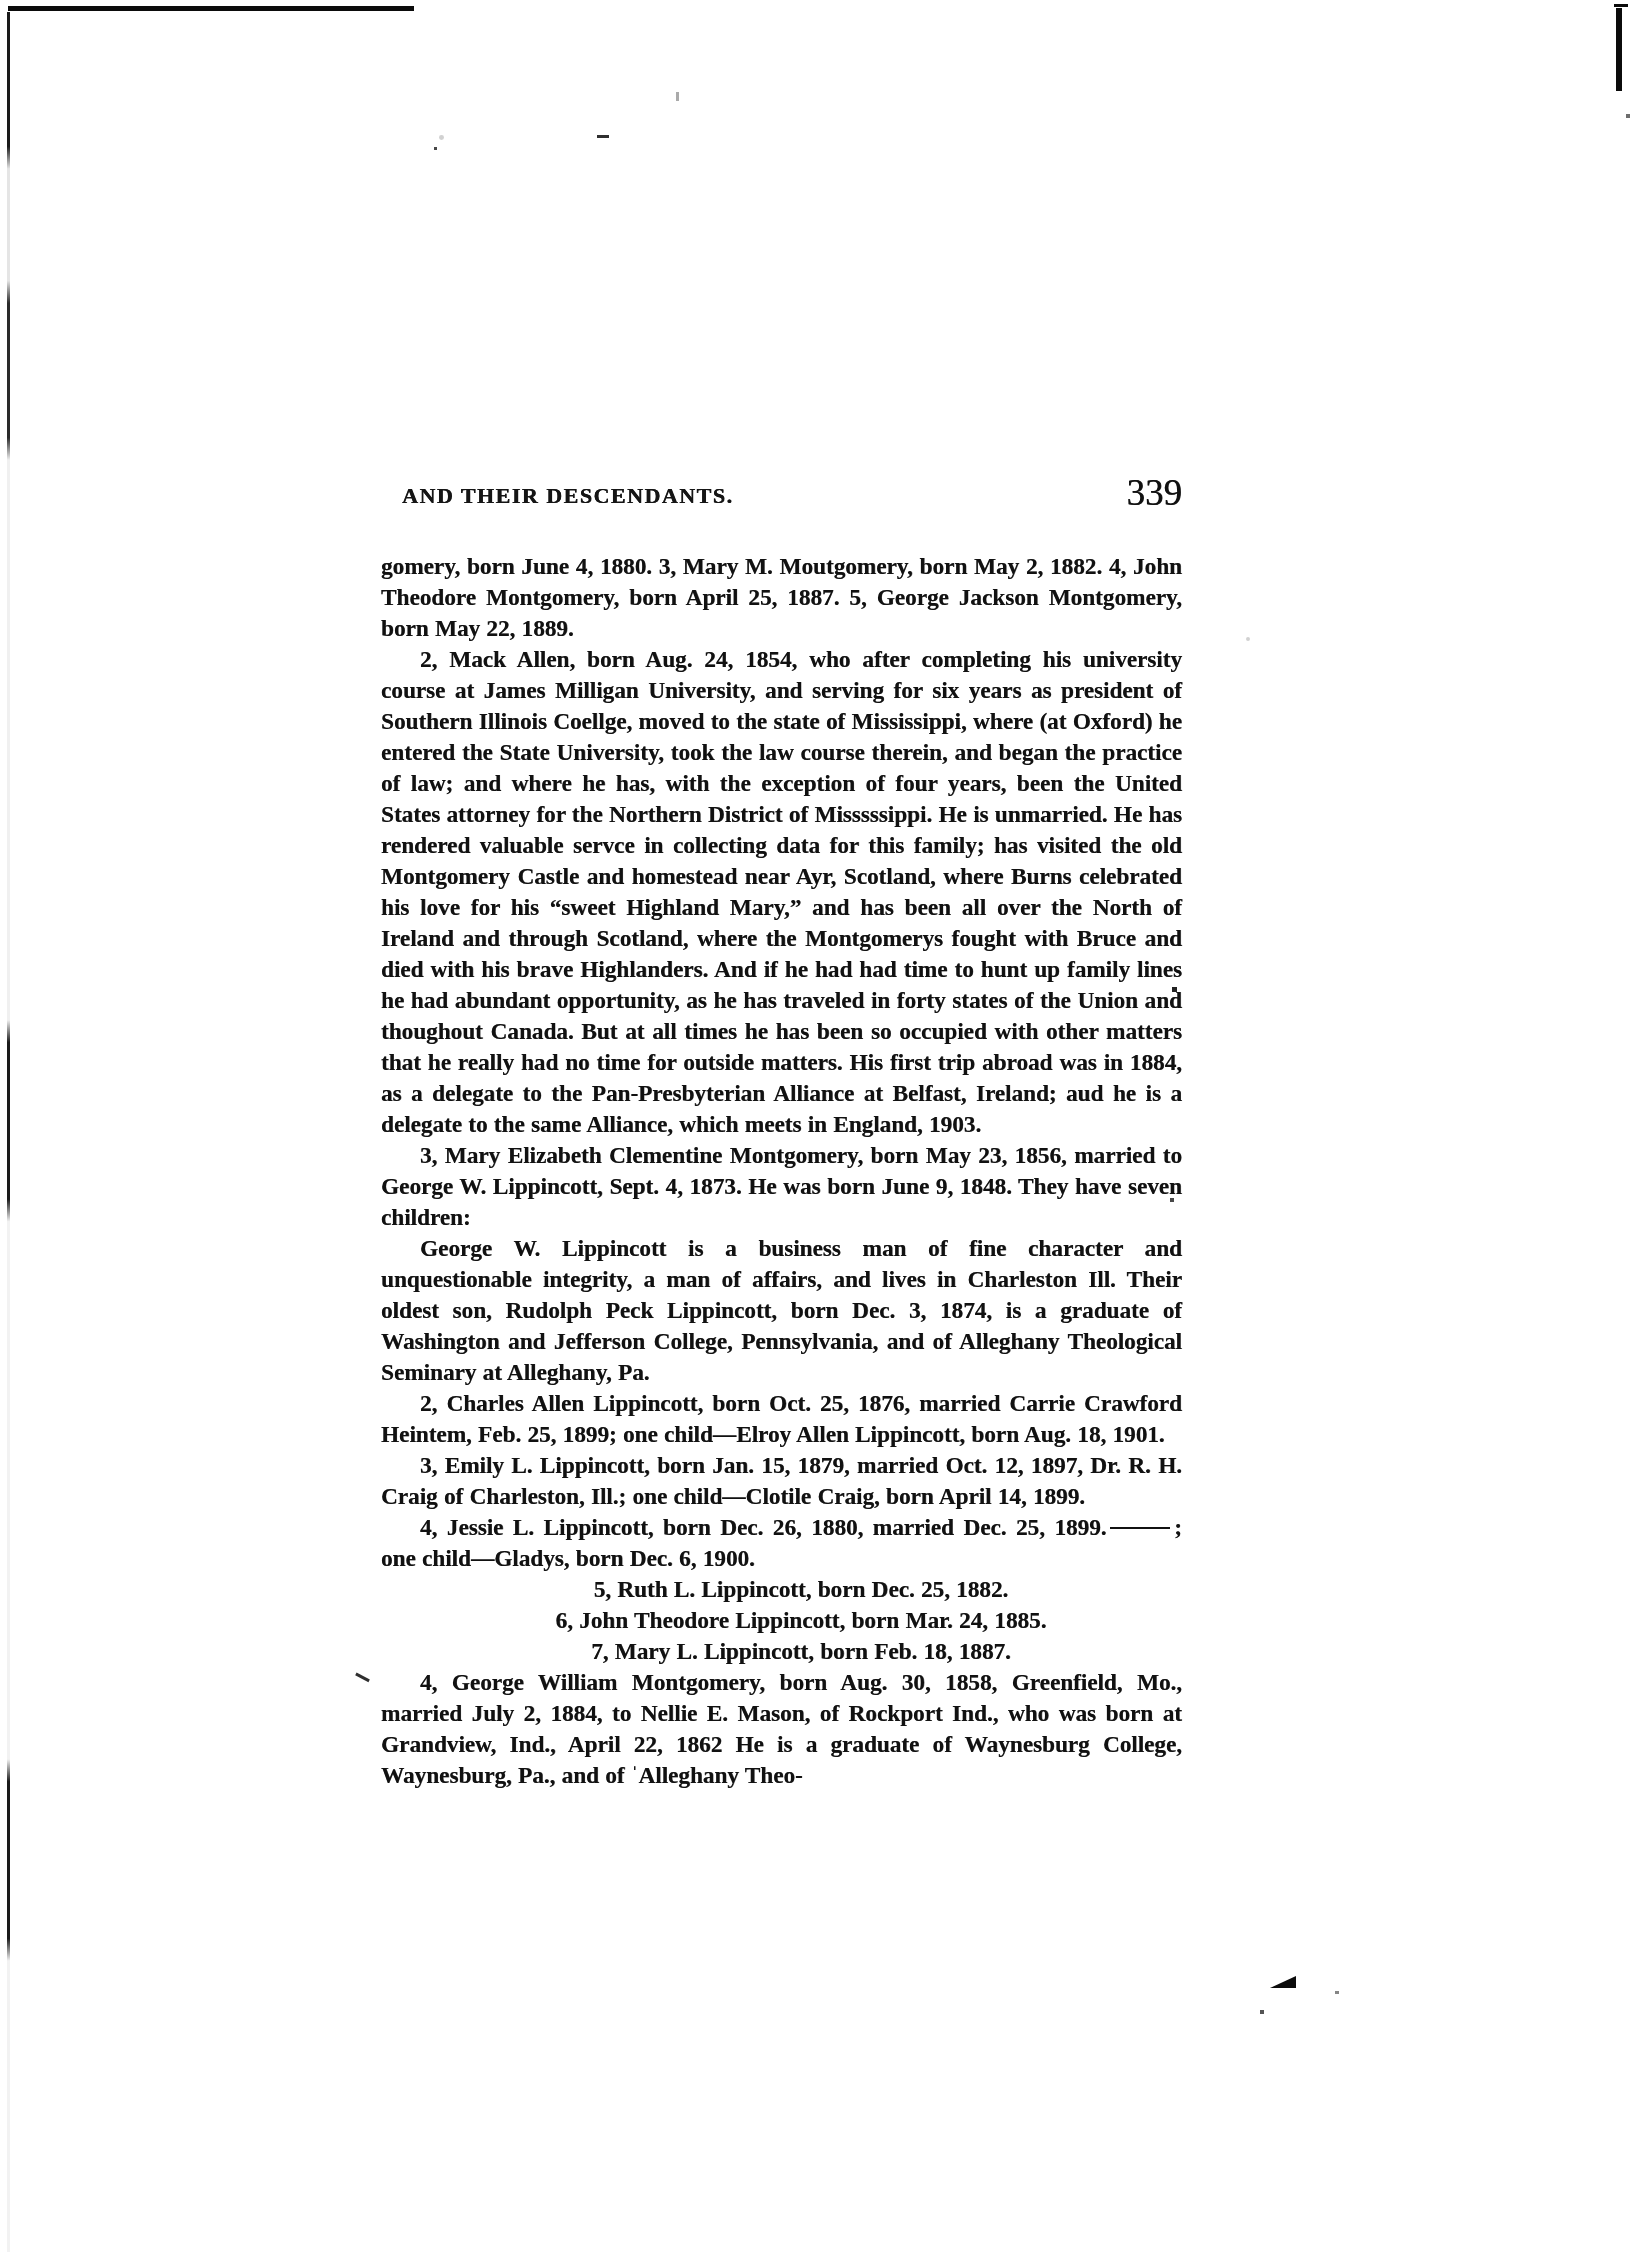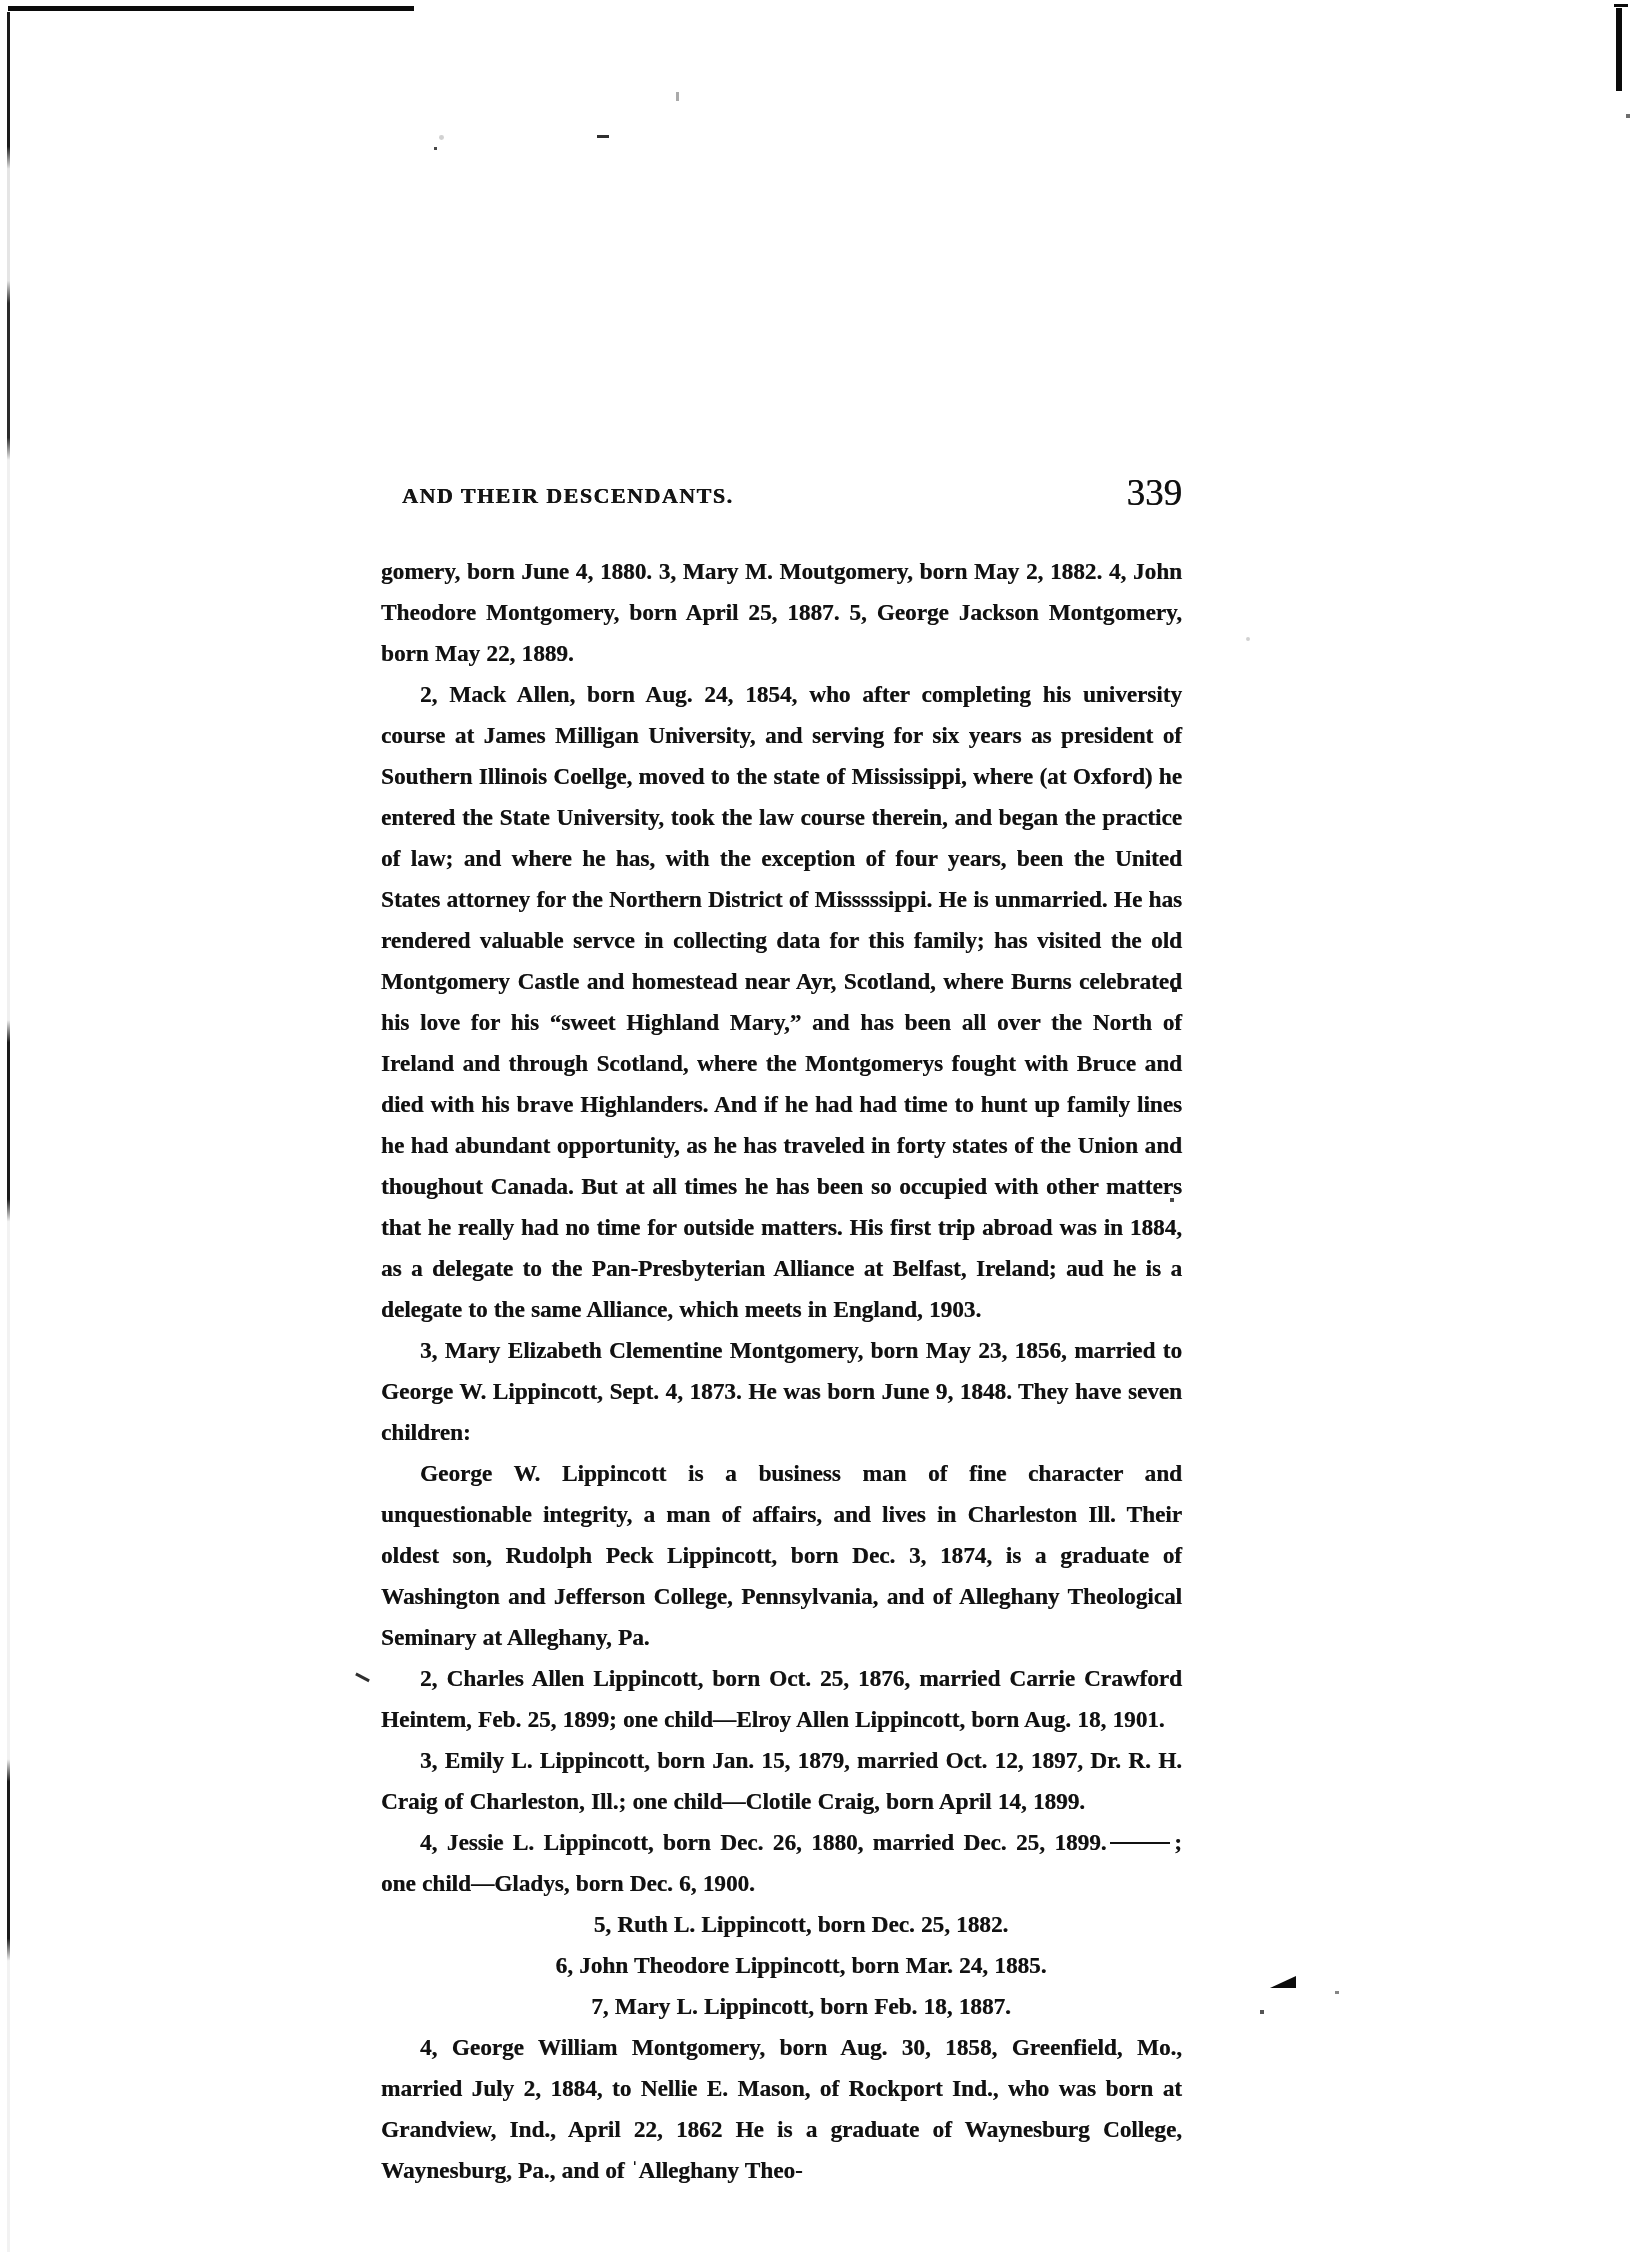--- a/index.html
+++ b/index.html
@@ -172,21 +172,21 @@
     font-family: "Liberation Serif", "DejaVu Serif", serif;
     font-size: 37px;
     color: #101010;
     text-shadow: 0.5px 0 0 rgba(0,0,0,0.8);
   }
 
   p.body-par {
     margin: 0;
     font-family: "Liberation Serif", "DejaVu Serif", serif;
     font-size: 23.4px;
-    line-height: 41px;
+    line-height: 31px;
     color: #111111;
     text-align: justify;
     text-justify: inter-word;
     font-weight: bold;
     letter-spacing: -0.1px;
     word-spacing: 0.5px;
     text-shadow: 0.3px 0 0 rgba(0,0,0,0.55);
   }
   p.indent {
     text-indent: 39px;

